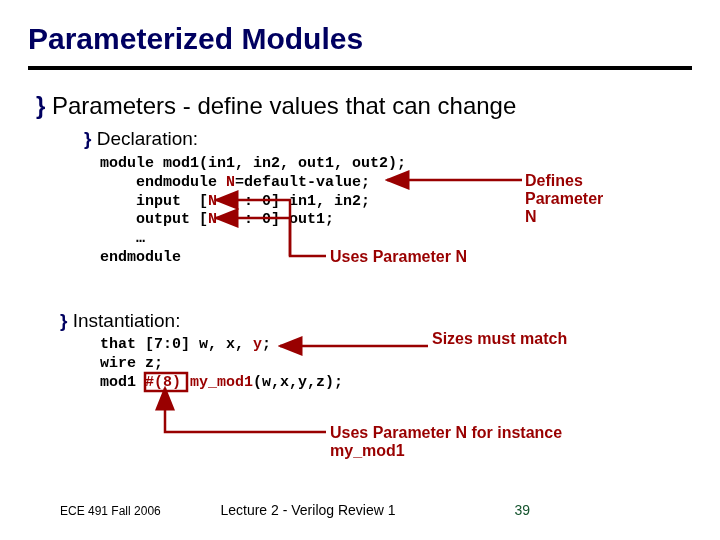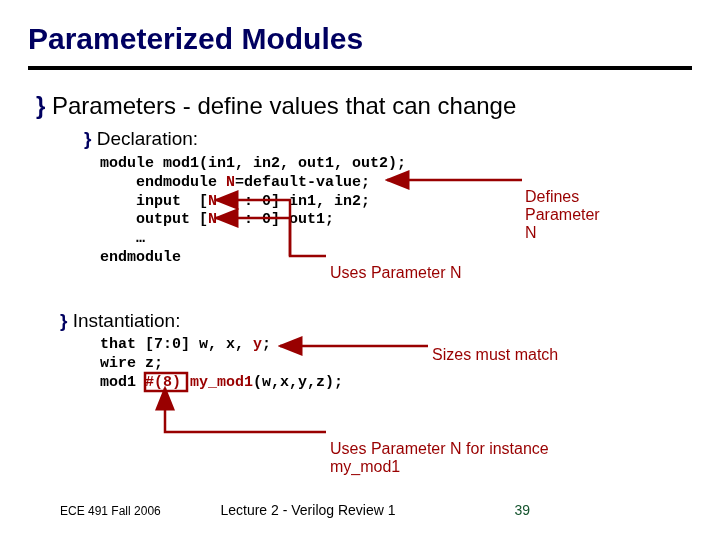--- a/index.html
+++ b/index.html
@@ -57,24 +57,23 @@
     font-weight: bold;
     line-height: 1.25;
     white-space: pre;
     color: #000;
   }
   .codeblock1 { position:absolute; left:100px; top:155px; }
   .codeblock2 { position:absolute; left:100px; top:336px; }
   .darkred { color: #990000; }
   .ann {
     font-size: 16px;
-    font-weight: normal;
+    font-weight: bold;
     color: #990000;
     position: absolute;
-    margin-top: 16px;
   }
   .footer-left { position:absolute; left:60px; bottom:22px; font-size:12px; color:#000; }
   .footer-center { position:absolute; left:0; right:0; bottom:22px; text-align:center; font-size:14px; color:#000;padding-left:46px; }
   .footer-right { position:absolute; right:40px; bottom:22px; font-size:14px; color:#14532d; }
   svg.overlay { position:absolute; left:0; top:0; width:720px; height:540px; pointer-events:none; }
 </style>
 </head>
 <body>
 
 <div class="slide">

